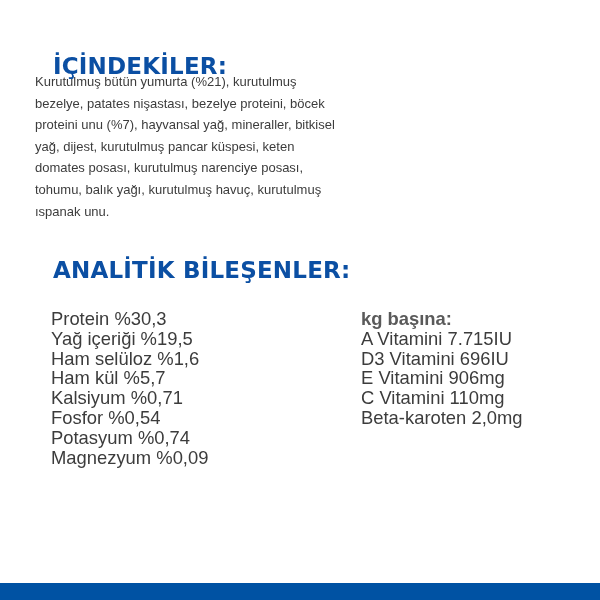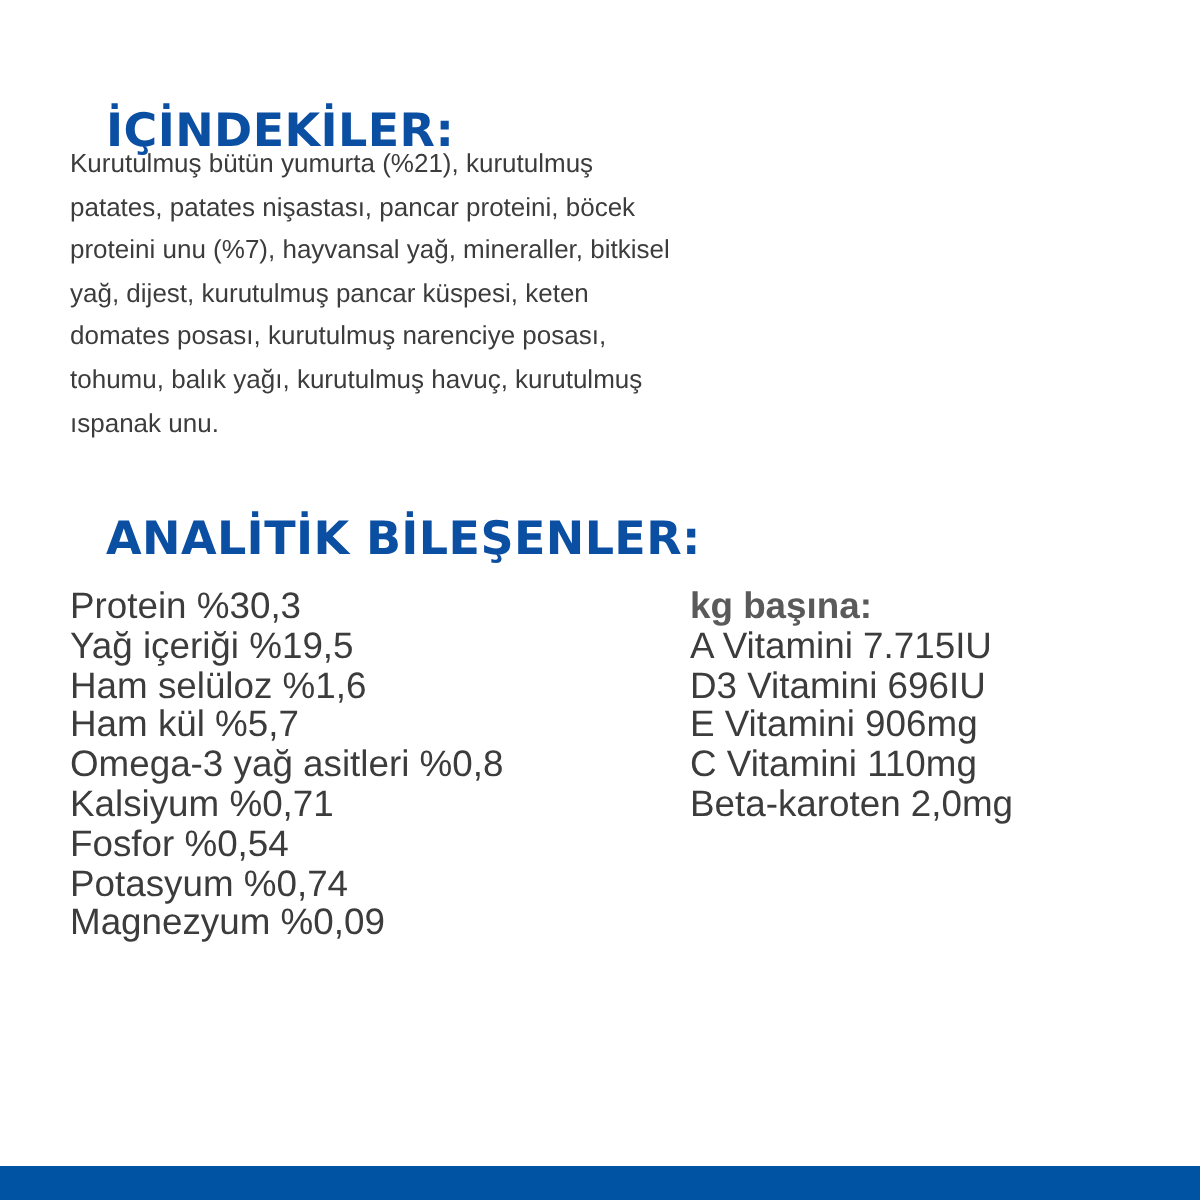--- a/index.html
+++ b/index.html
@@ -39,21 +39,21 @@
       margin: 0;
       font-size: 13px;
       line-height: 21.6px;
       color: #3c3c3c;
     }
     .ingredients span { display: block; white-space: nowrap; }
 
     .col {
       position: absolute;
       top: 293px;
-      margin: 0;
+      margin: 16px;
       padding: 0;
       list-style: none;
       font-size: 18.4px;
       line-height: 19.8px;
       color: #3c3c3c;
     }
     .col li { white-space: nowrap; }
     .col-left { left: 35px; }
     .col-right { left: 345px; }
     .col-right .label {
@@ -72,36 +72,35 @@
   </style>
 </head>
 <body>
 
 <div class="page">
 
   <h2 id="h-ingredients" class="heading">İÇİNDEKİLER:</h2>
 
   <p class="ingredients">
     <span>Kurutulmuş bütün yumurta (%21), kurutulmuş</span>
-    <span>patates, patates nişastası, pancar proteini, böcek</span>
+    <span>bezelye, patates nişastası, bezelye proteini, böcek</span>
     <span>proteini unu (%7), hayvansal yağ, mineraller, bitkisel</span>
     <span>yağ, dijest, kurutulmuş pancar küspesi, keten</span>
     <span>domates posası, kurutulmuş narenciye posası,</span>
     <span>tohumu, balık yağı, kurutulmuş havuç, kurutulmuş</span>
     <span>ıspanak unu.</span>
   </p>
 
   <h2 id="h-analytic" class="heading">ANALİTİK BİLEŞENLER:</h2>
 
   <ul class="col col-left">
     <li>Protein %30,3</li>
     <li>Yağ içeriği %19,5</li>
     <li>Ham selüloz %1,6</li>
     <li>Ham kül %5,7</li>
-    <li>Omega-3 yağ asitleri %0,8</li>
     <li>Kalsiyum %0,71</li>
     <li>Fosfor %0,54</li>
     <li>Potasyum %0,74</li>
     <li>Magnezyum %0,09</li>
   </ul>
 
   <ul class="col col-right">
     <li class="label">kg başına:</li>
     <li>A Vitamini 7.715IU</li>
     <li>D3 Vitamini 696IU</li>

